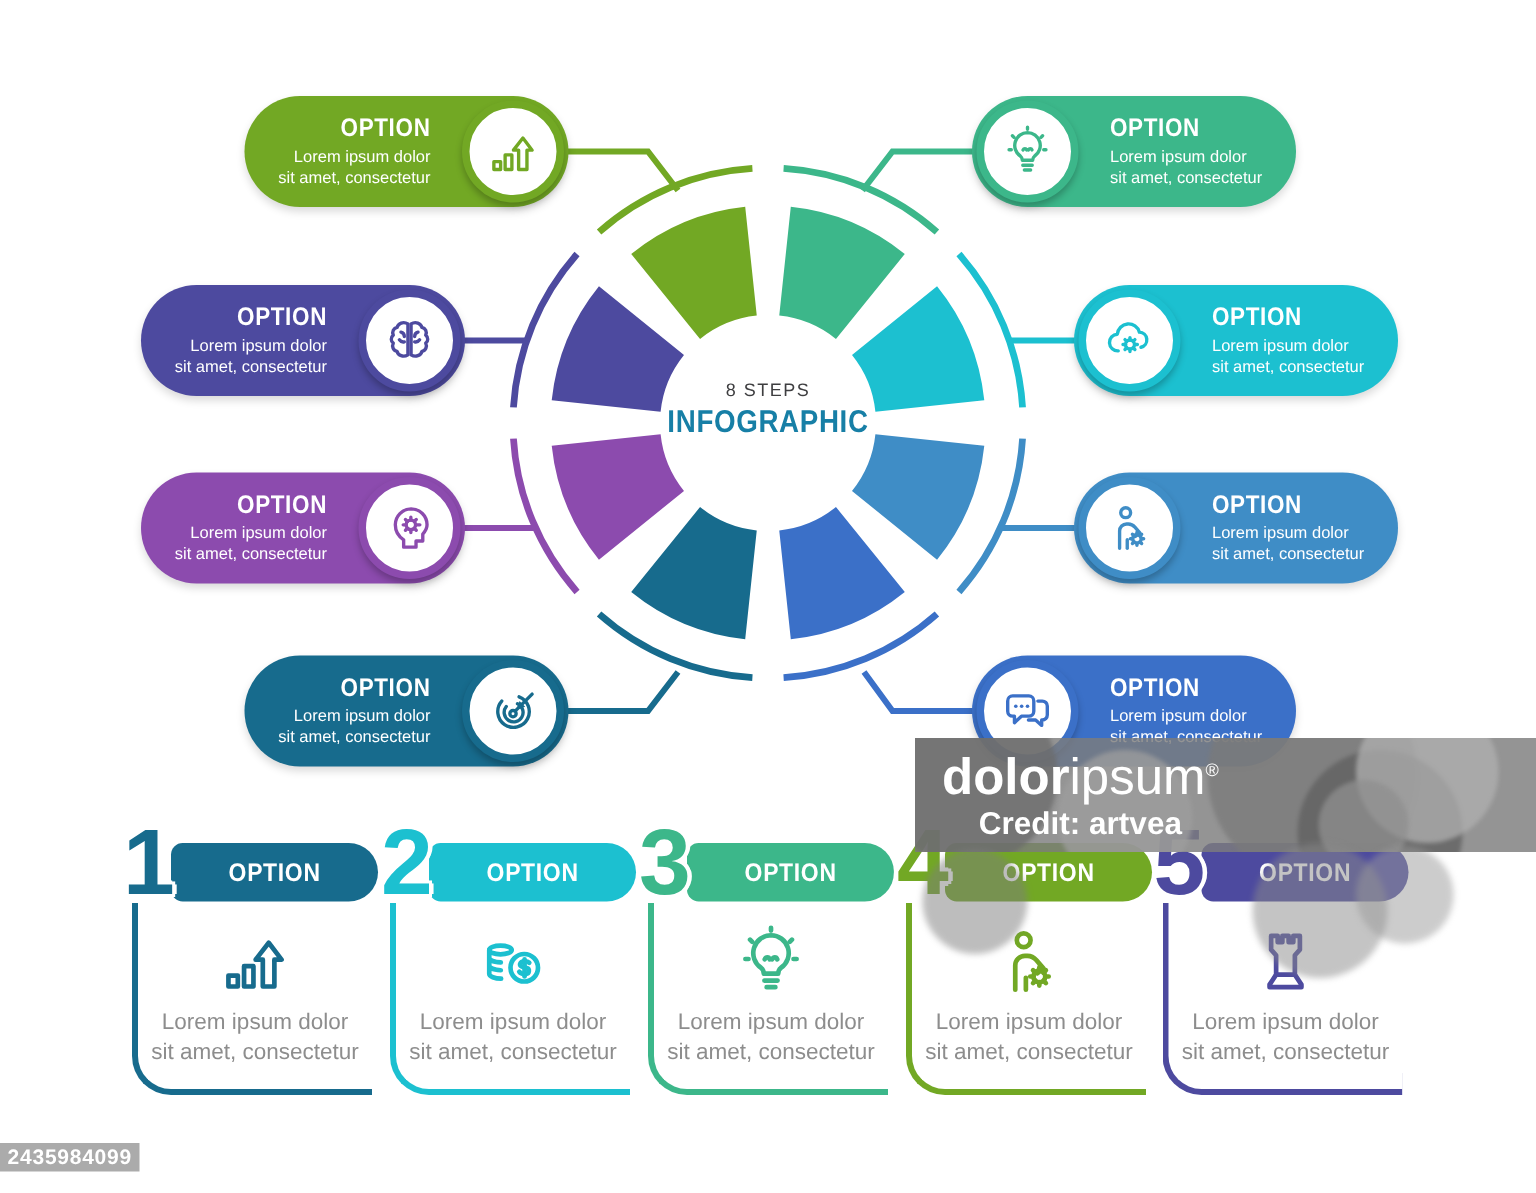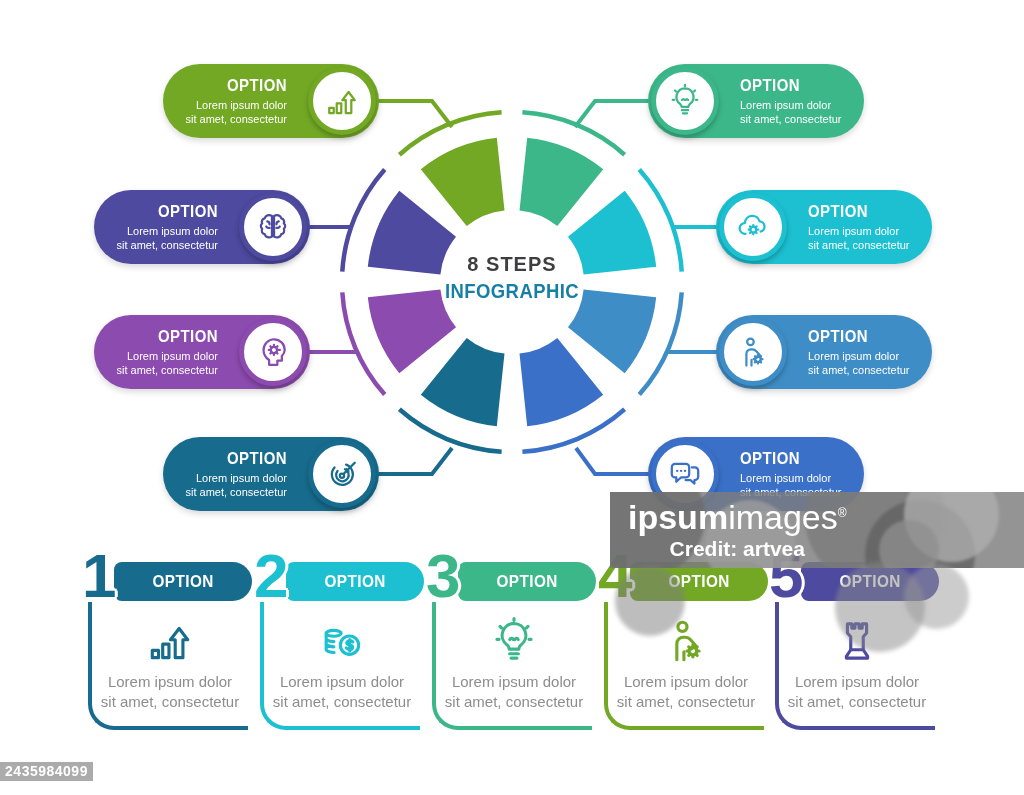--- a/index.html
+++ b/index.html
@@ -3,21 +3,21 @@
 <meta charset="utf-8">
 <style>
   html,body{margin:0;padding:0;background:#fff;}
   .stage{position:relative;width:1024px;height:795px;background:#ffffff;overflow:hidden;
          font-family:"Liberation Sans",sans-serif;}
   svg{display:block;}
   
   #wheel{position:absolute;left:0;top:0;z-index:1;}
   
   .center-title{position:absolute;left:402px;top:253px;width:220px;text-align:center;z-index:2;}
-  .center-line1{font-size:20px;font-weight:bold;letter-spacing:1px;}
+  .center-line1{font-size:12px;font-weight:normal;letter-spacing:1px;}
   .center-line2{font-size:21px;font-weight:bold;letter-spacing:.5px;transform:scaleX(.88);transform-origin:center;margin-top:3px;}
   
   .pill{position:absolute;width:216px;height:74px;border-radius:37px;z-index:2;
         box-shadow:0 3px 6px rgba(0,0,0,.15);}
   .pill-text{position:absolute;top:50%;transform:translateY(-50%);width:118px;color:#fff;}
   .pill.left  .pill-text{right:92px;text-align:right;}
   .pill.right .pill-text{left:92px;text-align:left;}
   .pill-title{font-size:17px;font-weight:bold;letter-spacing:.5px;transform:scaleX(.88);}
   .pill.left  .pill-title{transform-origin:right center;}
   .pill.right .pill-title{transform-origin:left center;}
@@ -257,21 +257,21 @@
       <div class="wm-circle" style="left:95px;top:8px;width:90px;height:90px;background:#9e9e9e"></div>
       <div class="wm-circle" style="left:195px;top:-45px;width:140px;height:140px;background:#7a7a7a"></div>
       <div class="wm-circle" style="left:255px;top:8px;width:110px;height:110px;background:#5f5f5f"></div>
       <div class="wm-circle" style="right:25px;top:-25px;width:95px;height:95px;background:#b0b0b0"></div>
       <div class="wm-circle" style="right:85px;top:28px;width:60px;height:60px;background:#8f8f8f"></div>
     </div>
     <div class="wm-under" style="left:5px;top:96px;width:70px;height:70px;background:#7d7d7d"></div>
     <div class="wm-under" style="left:225px;top:92px;width:90px;height:90px;background:#8a8a8a"></div>
     <div class="wm-under" style="right:55px;top:94px;width:65px;height:65px;background:#9a9a9a"></div>
     <div class="wm-textwrap">
-      <div class="wm-brand"><span class="b">ipsum</span><span>images</span><sup>®</sup></div>
+      <div class="wm-brand"><span class="b">dolor</span><span>ipsum</span><sup>®</sup></div>
       <div class="wm-credit">Credit: artvea</div>
     </div>
   </div>
 
   <div class="id-bar">2435984099</div>
 
   <svg class="hidden-defs" aria-hidden="true">
     <defs>
       <symbol id="i-chart-growth" viewBox="0 0 24 24">
         <path d="M3.5 16.5h3v3.5h-3z"></path>

